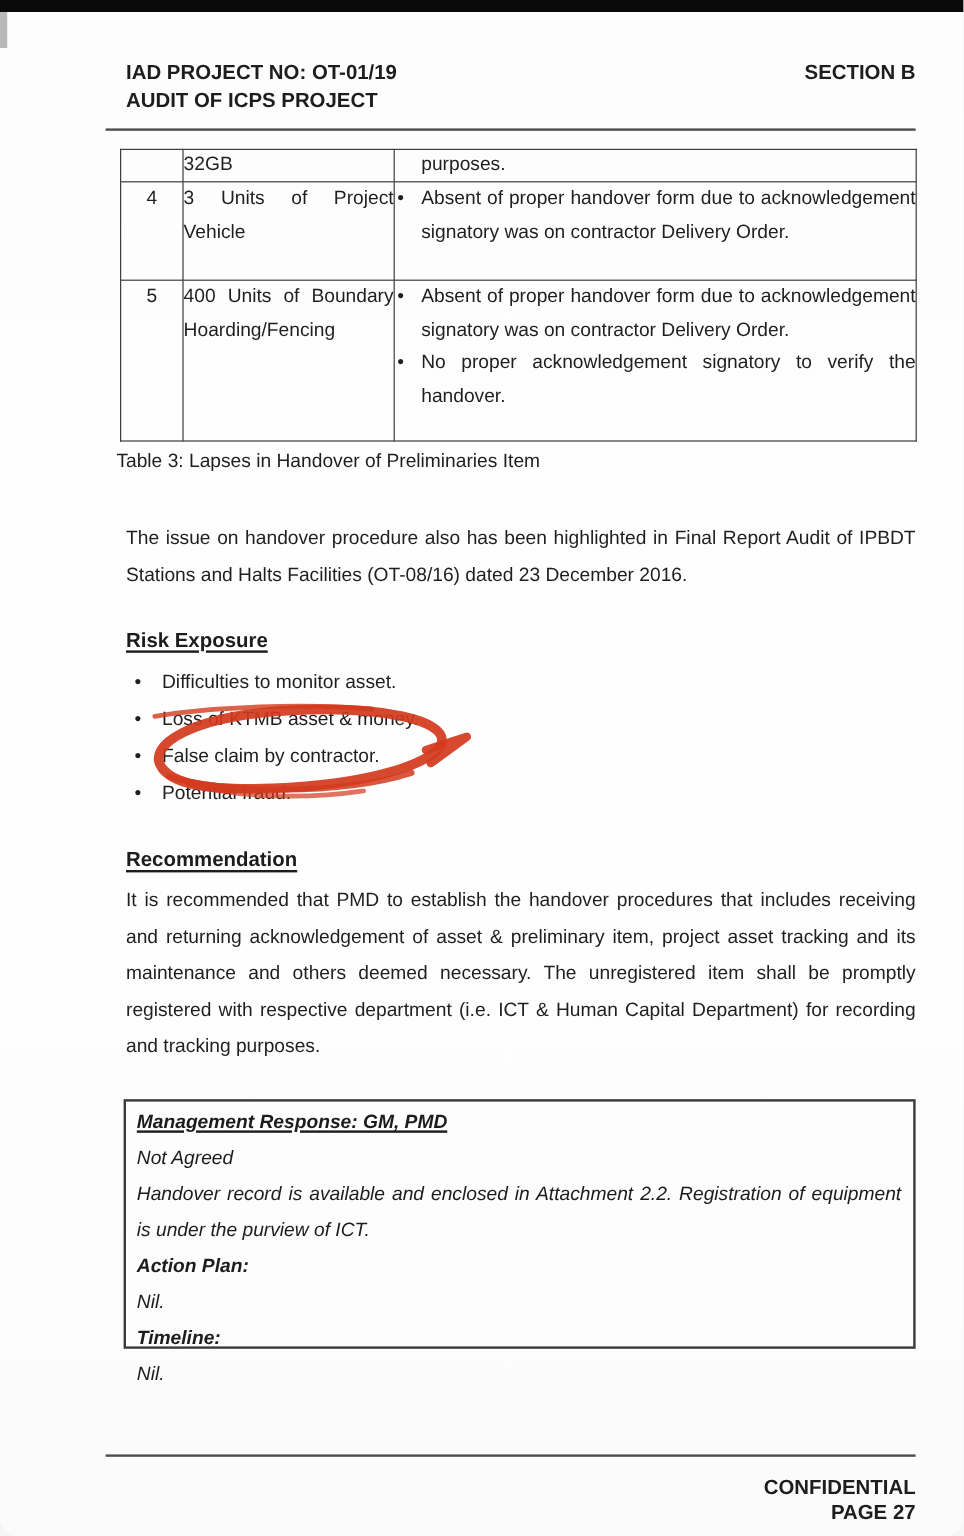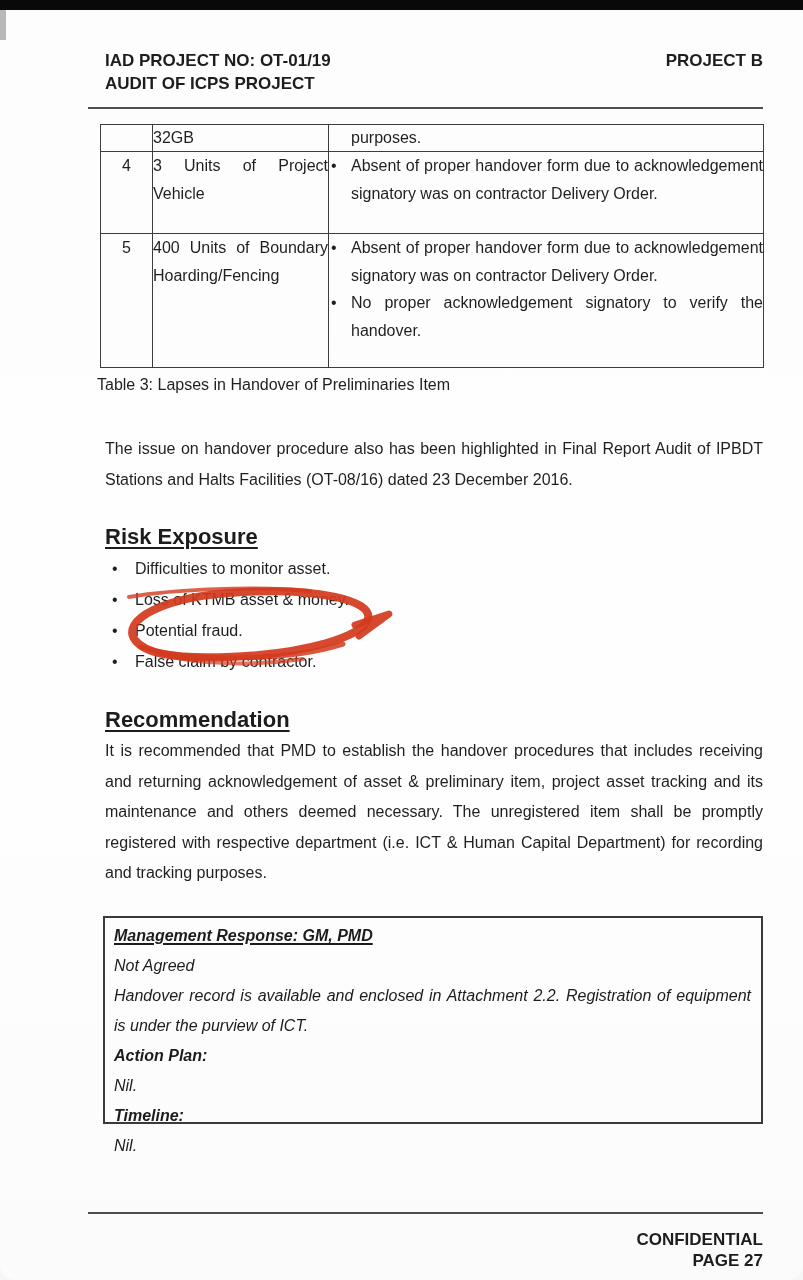--- a/index.html
+++ b/index.html
@@ -42,21 +42,21 @@
   .bullet-item{position:relative;padding-left:22px;text-align:justify;}
   .bullet-item::before{content:"\2022";position:absolute;left:2px;top:0;}
   .no-bullet{padding-left:22px;}
   tr.r4{height:82px;} tr.r5{height:134px;} tr.r-part{height:27px;}
 
   .caption{position:absolute;left:97px;top:376px;font-size:16px;color:#1f1f1f;}
 
   .para{position:absolute;left:105px;width:658px;font-size:16px;color:#1f1f1f;text-align:justify;}
   .para1{top:433px;line-height:31px;}
 
-  .sect-h{position:absolute;left:105px;font-size:22px;font-weight:bold;color:#1c1c1c;
+  .sect-h{position:absolute;left:105px;font-size:17px;font-weight:bold;color:#1c1c1c;
     text-decoration:underline;text-decoration-thickness:2px;text-underline-offset:3px;}
   .risk-h{top:524px;}
   .rec-h{top:707px;}
 
   .risk-list{position:absolute;left:105px;top:553px;width:500px;font-size:16px;color:#1f1f1f;}
   .risk-item{position:relative;height:31px;line-height:31px;padding-left:30px;}
   .risk-item::before{content:"\2022";position:absolute;left:7px;top:0;}
 
   .rec-p{top:736px;line-height:30.5px;}
 
@@ -79,21 +79,21 @@
 
 <div class="page">
 
   <div class="topbar"></div>
   <div class="edge-shade"></div>
 
   <div class="hdr-left">
     <div>IAD PROJECT NO: OT-01/19</div>
     <div>AUDIT OF ICPS PROJECT</div>
   </div>
-  <div class="hdr-right">PROJECT B</div>
+  <div class="hdr-right">SECTION B</div>
 
   <div class="rule rule1"></div>
 
   <table class="lapses">
     <colgroup>
         <col style="width:52px">
         <col style="width:176px">
         <col style="width:435px">
       </colgroup>
     <tbody>
@@ -123,22 +123,22 @@
     </table>
 
   <div class="caption">Table 3: Lapses in Handover of Preliminaries Item</div>
 
   <div class="para para1">The issue on handover procedure also has been highlighted in Final Report Audit of IPBDT Stations and Halts Facilities (OT-08/16) dated 23 December 2016.</div>
 
   <div class="sect-h risk-h">Risk Exposure</div>
   <div class="risk-list">
     <div class="risk-item">Difficulties to monitor asset.</div>
     <div class="risk-item">Loss of KTMB asset &amp; money.</div>
+    <div class="risk-item">False claim by contractor.</div>
     <div class="risk-item">Potential fraud.</div>
-    <div class="risk-item">False claim by contractor.</div>
   </div>
 
   <svg class="annot" viewBox="0 0 310 95">
     <g fill="none" stroke-linecap="round" stroke-linejoin="round">
       <path stroke-width="8" opacity="0.92" d="M 30,59 C 16,40 55,15 138,11 C 212,7 268,19 263,38 C 258,55 202,73 122,76 C 62,78 39,71 30,59 Z" stroke="#d23a1d"></path>
       <path stroke-width="5" opacity="0.85" d="M 36,66 C 78,80 178,82 238,63" stroke="#d23a1d"></path>
       <path stroke-width="4" opacity="0.7" d="M 52,72 C 92,84 150,85 198,78" stroke="#d23a1d"></path>
       <path stroke-width="7" opacity="0.92" d="M 250,44 L 284,33 L 254,55" stroke="#d23a1d"></path>
       <path stroke-width="4" opacity="0.8" d="M 24,16 C 70,8 150,5 205,10" stroke="#d23a1d"></path>
     </g>

